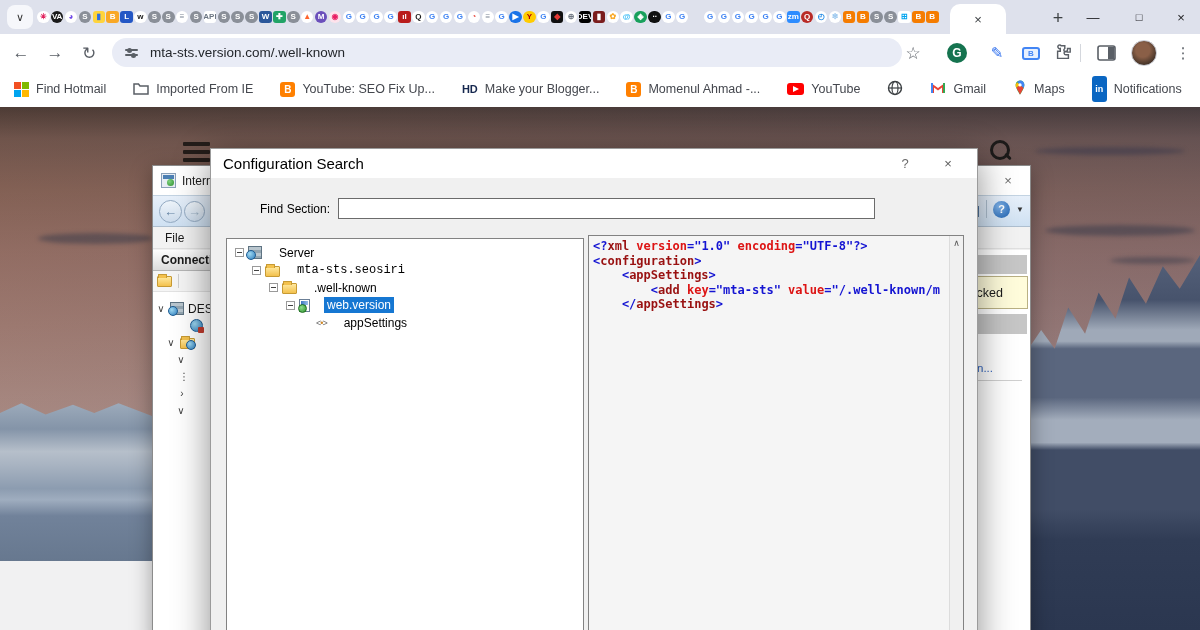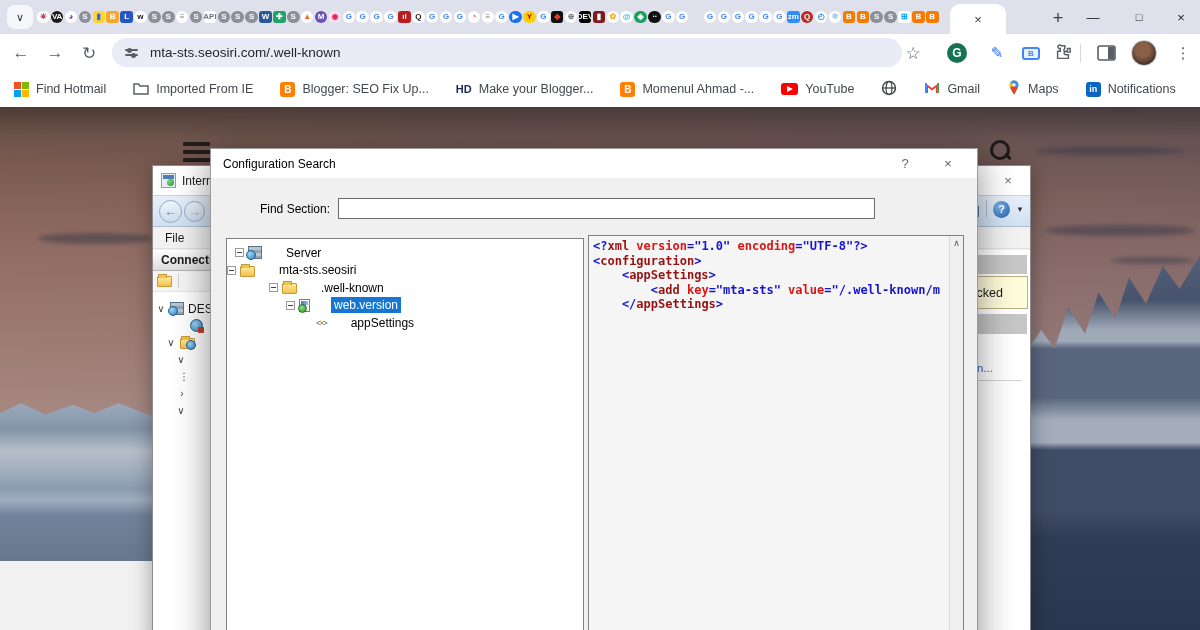--- a/index.html
+++ b/index.html
@@ -56,21 +56,21 @@
   .bm-spacer { flex:1; }
   .bm-div { width:1px; height:18px; background:#d4d7dd; margin-right:14px; }
   .msq { display:grid; grid-template-columns:7px 7px; grid-template-rows:7px 7px; gap:1px; }
   .msq i { display:block; }
   .bicon-blogger { width:15px; height:15px; border-radius:3px; background:#ff8000; color:#fff; font-weight:bold;
     font-size:10px; display:flex; align-items:center; justify-content:center; }
   .bicon-hd { font-weight:bold; font-size:11px; color:#16284f; }
   .bicon-yt { width:17px; height:12px; border-radius:3px; background:#f00; position:relative; }
   .bicon-yt::after { content:""; position:absolute; left:6px; top:3px; border-left:6px solid #fff;
     border-top:3px solid transparent; border-bottom:3px solid transparent; }
-  .bicon-li { width:15px; height:15px; border-radius:3px; background:#0a66c2; color:#fff; font-weight:bold;
+  .bicon-li { width:15px; height:26px; border-radius:3px; background:#0a66c2; color:#fff; font-weight:bold;
     font-size:9px; display:flex; align-items:center; justify-content:center; }
 
   
   .desktop { position:absolute; left:0; top:107px; width:1200px; height:523px; overflow:hidden; }
   .sky { position:absolute; inset:0;
     background:
       linear-gradient(90deg, rgba(132,92,72,.20) 0%, rgba(88,82,100,.25) 100%),
       linear-gradient(180deg, #3f3330 0%, #6a524c 6%, #836258 16%, #95716a 28%, #a2807a 42%, #ad908c 56%, #b79f9e 72%, #bcaaab 88%, #b4a7ae 100%); }
   .cloud { position:absolute; border-radius:50%; filter:blur(2px); }
   .c1 { left:38px; top:126px; width:115px; height:11px; background:rgba(45,50,68,.45); }
@@ -133,34 +133,34 @@
   .tooltipbox { position:absolute; left:40px; right:2px; top:26px; height:33px; background:#fffcdb;
     border:1px solid #b9b083; font-size:12.5px; color:#1a1a1a; display:flex; align-items:center;
     justify-content:flex-end; padding-right:24px; }
   .act-link { position:absolute; left:146px; top:112px; font-size:11.5px; color:#2f62c0; }
   .act-div { position:absolute; left:140px; right:8px; top:130px; height:1px; background:#d0d0d0; }
 
   
   .dialog { position:absolute; left:210px; top:41px; width:768px; height:540px; background:#f0f0f0;
     border:1px solid #9b9b9b; box-shadow:0 10px 34px rgba(0,0,0,.45); }
   .dlg-title { position:relative; height:29px; background:#fff; display:flex; align-items:center; padding-left:12px; }
-  .dlg-title-text { font-size:12px; color:#000; }
+  .dlg-title-text { font-size:15px; color:#000; }
   .dlg-help { position:absolute; right:58px; top:0; width:28px; height:29px; display:flex; align-items:center;
     justify-content:center; font-size:13px; color:#6a6a6a; }
   .dlg-close { position:absolute; right:14px; top:0; width:30px; height:29px; display:flex; align-items:center;
     justify-content:center; font-size:13px; color:#5b5b5b; }
   .find-label { position:absolute; left:0; top:53px; width:119px; text-align:right; font-size:12px; color:#000; }
   .find-input { position:absolute; left:127px; top:49px; width:537px; height:21px; border:1px solid #6b6b6b;
     background:#fff; font-size:12px; padding:0 4px; font-family:"Liberation Sans",sans-serif; }
   .treepanel { position:absolute; left:15px; top:89px; width:358px; height:435px; background:#fff;
     border:1px solid #828282; padding-top:5px; overflow:hidden; }
   .trow { height:17.5px; display:flex; align-items:center; font-size:12px; color:#000; }
   .expbox { width:9px; height:9px; border:1px solid #9a9a9a; background:#fff; margin-right:4px; position:relative; flex:0 0 9px; }
   .expbox::after { content:""; position:absolute; left:1px; right:1px; top:3px; height:1px; background:#424242; }
-  .tlabel { padding:1px 3px; margin-left:21px; white-space:nowrap; }
+  .tlabel { padding:1px 3px; margin-left:14px; white-space:nowrap; }
   .tsel { background:#1677d2; color:#fff; }
   .ti-server { width:14px; height:13px; position:relative; background:linear-gradient(180deg,#b9c6ce 0 3px,#93a5b1 3px 6px,#b9c6ce 6px 9px,#93a5b1 9px); border:1px solid #5e7382; flex:0 0 14px; }
   .ti-server::after { content:""; position:absolute; left:-3px; bottom:-2px; width:8px; height:8px; border-radius:50%;
     background:radial-gradient(circle at 35% 35%, #9fd9f2, #2e7dbd); border:1px solid #1d5c93; }
   .ti-folder { width:15px; height:11px; background:linear-gradient(180deg,#ffe9a0,#f3c14d); border:1px solid #c79a33;
     border-radius:1px; position:relative; margin-top:2px; flex:0 0 15px; }
   .ti-folder::before { content:""; position:absolute; left:0; top:-3px; width:7px; height:3px;
     background:#f3c14d; border:1px solid #c79a33; border-bottom:none; border-radius:1px 1px 0 0; }
   .ti-config { width:11px; height:13px; background:#fff; border:1px solid #6b7f96; position:relative; flex:0 0 11px; }
   .ti-config::before { content:""; position:absolute; left:1px; top:1px; right:1px; height:4px;
@@ -266,21 +266,21 @@
 
 <div class="toolbar">
   <div class="navic" style="left:10px">←</div>
   <div class="navic" style="left:44px">→</div>
   <div class="navic" style="left:78px">↻</div>
   <div class="omnibox">
     <span class="tune">
         <i></i>
         <i></i>
       </span>
-    <span class="url">mta-sts.seosiri.com/.well-known</span>
+    <span class="url">mta-sts.version.com/.well-known</span>
   </div>
   <div class="tb-right star">☆</div>
   <div class="tb-right gram">
       <b>G</b>
     </div>
   <div class="tb-right penx">✎</div>
   <div class="tb-right tagx">
       <b>B</b>
     </div>
   <div class="tb-right puzz">
@@ -313,21 +313,21 @@
         <span>Find Hotmail</span>
       </span>
       <span class="bm">
         <span><svg width="16" height="14" viewBox="0 0 16 14">
             <path d="M1 3h4.5L7 5h8v8H1z" fill="none" stroke="#5a5f66" stroke-width="1.5"></path>
           </svg></span>
         <span>Imported From IE</span>
       </span>
       <span class="bm">
         <span class="bicon-blogger">B</span>
-        <span>Blogger: SEO Fix Up...</span>
+        <span>YouTube: SEO Fix Up...</span>
       </span>
       <span class="bm">
         <span class="bicon-hd">HD</span>
         <span>Make your Blogger...</span>
       </span>
       <span class="bm">
         <span class="bicon-blogger">B</span>
         <span>Momenul Ahmad -...</span>
       </span>
       <span class="bm">
@@ -461,21 +461,21 @@
       <span class="dlg-close">×</span>
     </div>
     <div class="find-label">Find Section:</div>
     <input class="find-input" type="text" value="" style="">
     <div class="treepanel" id="dlg-tree">
         <div class="trow" style="padding-left: 8px;">
           <span class="expbox"></span>
           <span class="ti-server"></span>
           <span class="tlabel">Server</span>
         </div>
-        <div class="trow" style="">
+        <div class="trow" style="padding-left: 25px; font-family: Liberation Mono, monospace;">
           <span class="expbox"></span>
           <span class="ti-folder"></span>
           <span class="tlabel">mta-sts.seosiri</span>
         </div>
         <div class="trow" style="padding-left: 42px;">
           <span class="expbox"></span>
           <span class="ti-folder"></span>
           <span class="tlabel">.well-known</span>
         </div>
         <div class="trow" style="padding-left: 59px;">

